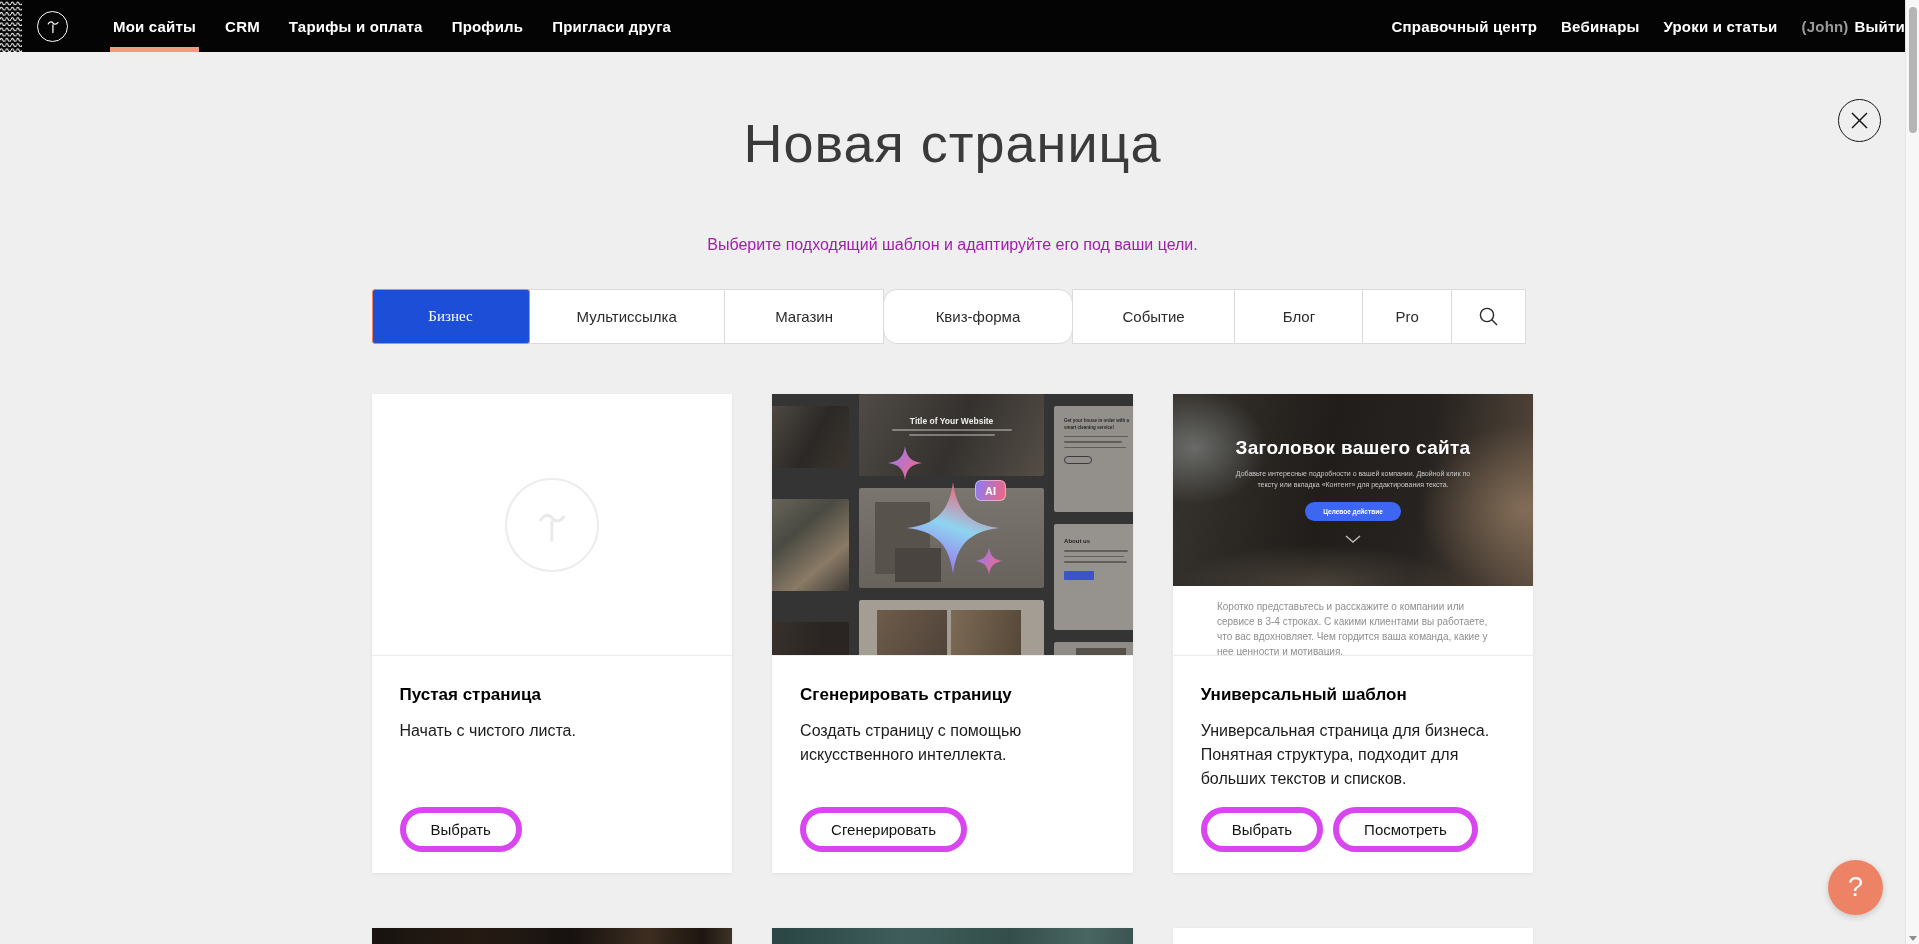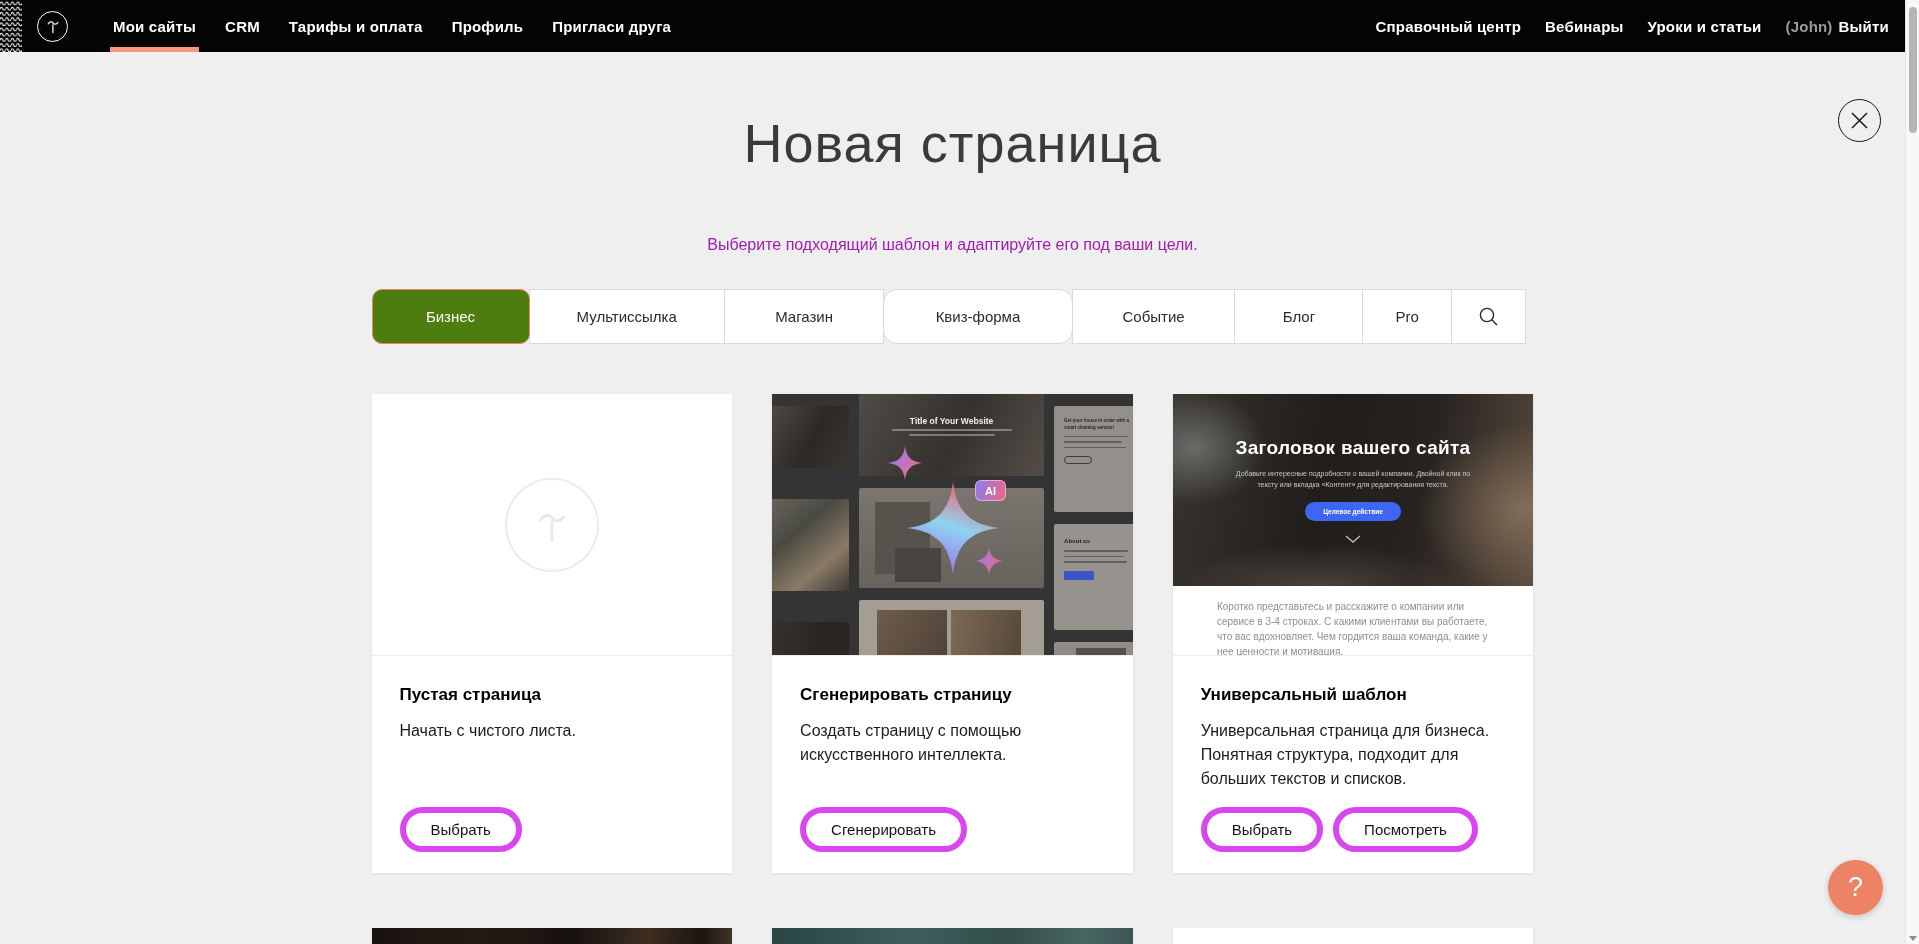--- a/index.html
+++ b/index.html
@@ -16,21 +16,21 @@
     position:absolute; left:0; top:0; right:14px; height:52px;
     background:#040404; display:flex; align-items:center; z-index:20;
   }
   .zigzag { width:22px; height:52px; flex:0 0 auto; }
   .logo-circle {
     width:31px; height:31px; border:1.5px solid #fff; border-radius:50%;
     margin-left:15px; display:flex; align-items:center; justify-content:center; flex:0 0 auto;
     cursor:pointer;
   }
   .nav-left { display:flex; align-items:center; gap:29px; margin-left:45px; height:100%; }
-  .nav-right { display:flex; align-items:center; gap:24px; margin-left:auto; padding-right:16px; height:100%; }
+  .nav-right { display:flex; align-items:center; gap:24px; margin-left:auto; padding-right:0; height:100%; }
   .nav-item {
     color:#fff; font-size:15px; font-weight:bold; letter-spacing:.2px;
     height:100%; display:flex; align-items:center; position:relative; cursor:pointer;
     white-space:nowrap;
   }
   .nav-item.active::after {
     content:""; position:absolute; left:-3px; right:-3px; bottom:0; height:5px;
     background:#f2997f;
   }
   .nav-account { display:flex; gap:6px; }
@@ -79,21 +79,21 @@
 
   
   .tabbar { display:flex; margin-top:35px; height:55px; }
   .tab {
     background:#fff; border:1px solid #dadada; margin-left:-1px;
     display:flex; align-items:center; justify-content:center;
     font-size:15px; color:#2b2b2b; cursor:pointer; white-space:nowrap;
   }
   .tab:first-child { margin-left:0; }
   .tab.active {
-    background:#4d7c0f; border-color:#ee8265; color:#fff; border-radius:10px; z-index:2;
+    background:#1d4ed8; border-color:#ee8265; color:#fff; border-radius:3px; z-index:2;font-family:Liberation Serif, serif;
   }
   .t0{width:13.6%;} .t1{width:13.8%;} .t2{width:16.9%;} .t3{width:16.3%;border-radius:14px;}
   .t4{width:14.1%;} .t5{width:11.1%;} .t6{width:7.7%;} .t7{width:6.5%;}
 
   
   .cards-row { display:flex; gap:40px; margin-top:50px; }
   .card {
     width:360.6px; height:479px; background:#fff; display:flex; flex-direction:column;
     box-shadow:0 1px 3px rgba(0,0,0,.07);
   }

